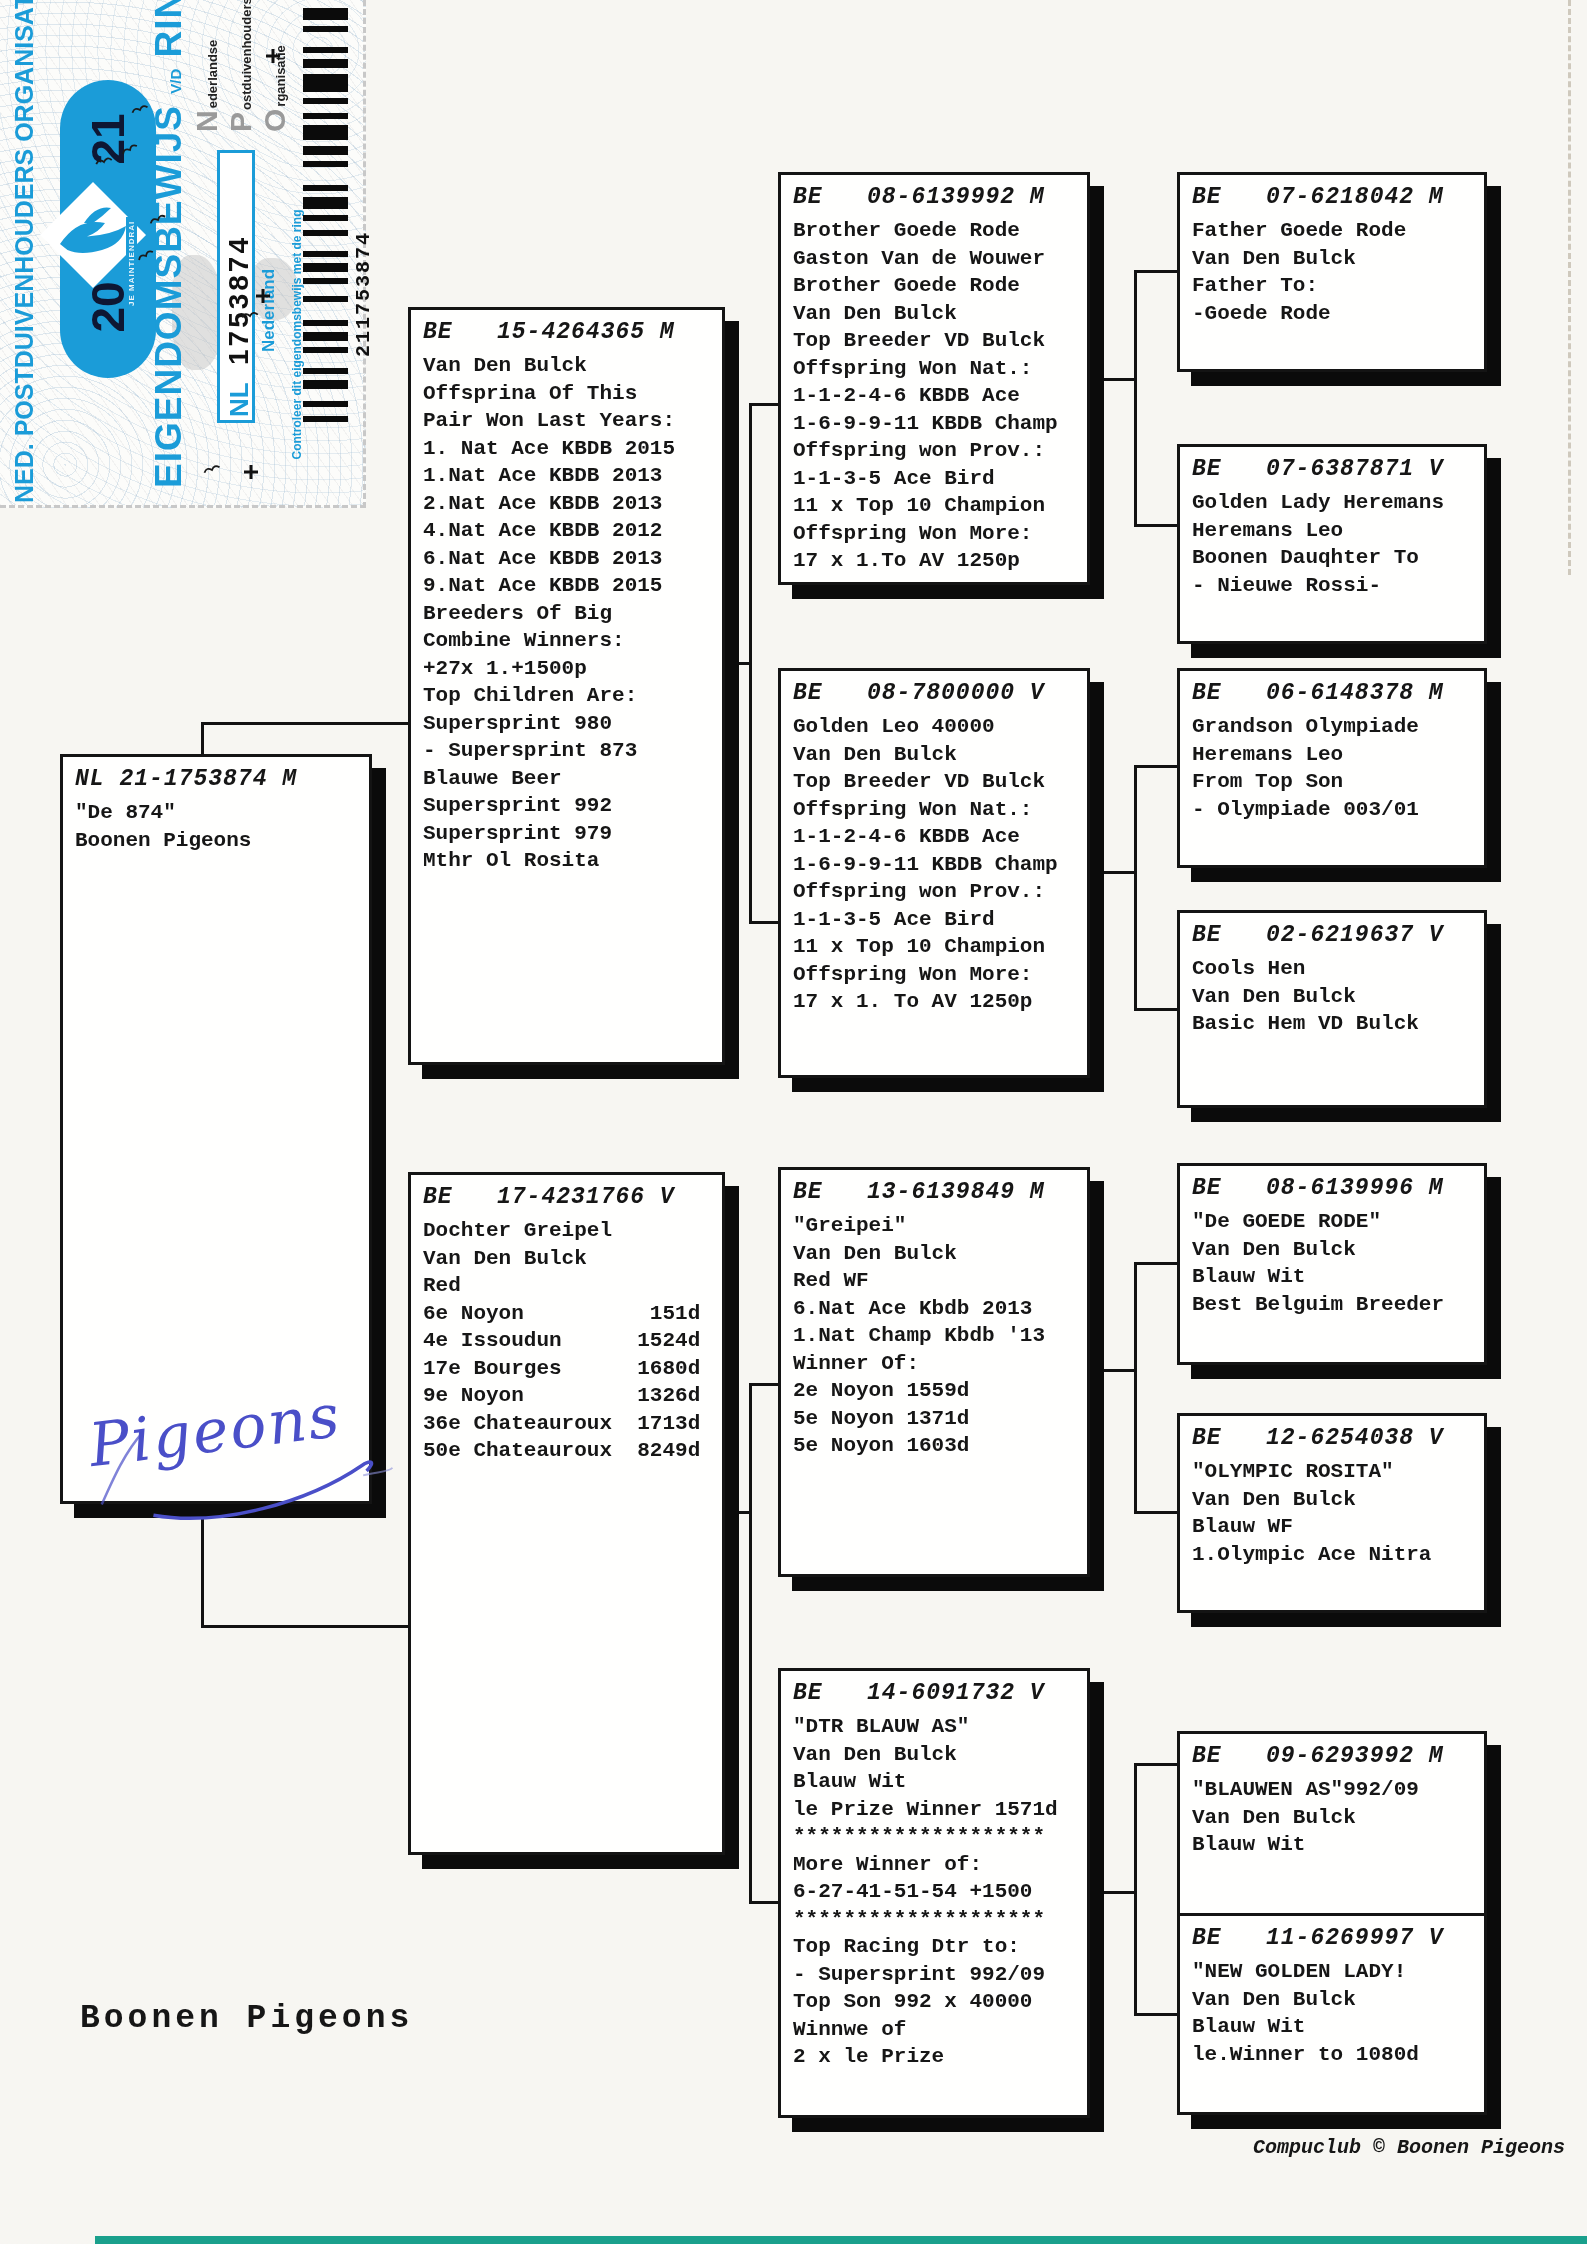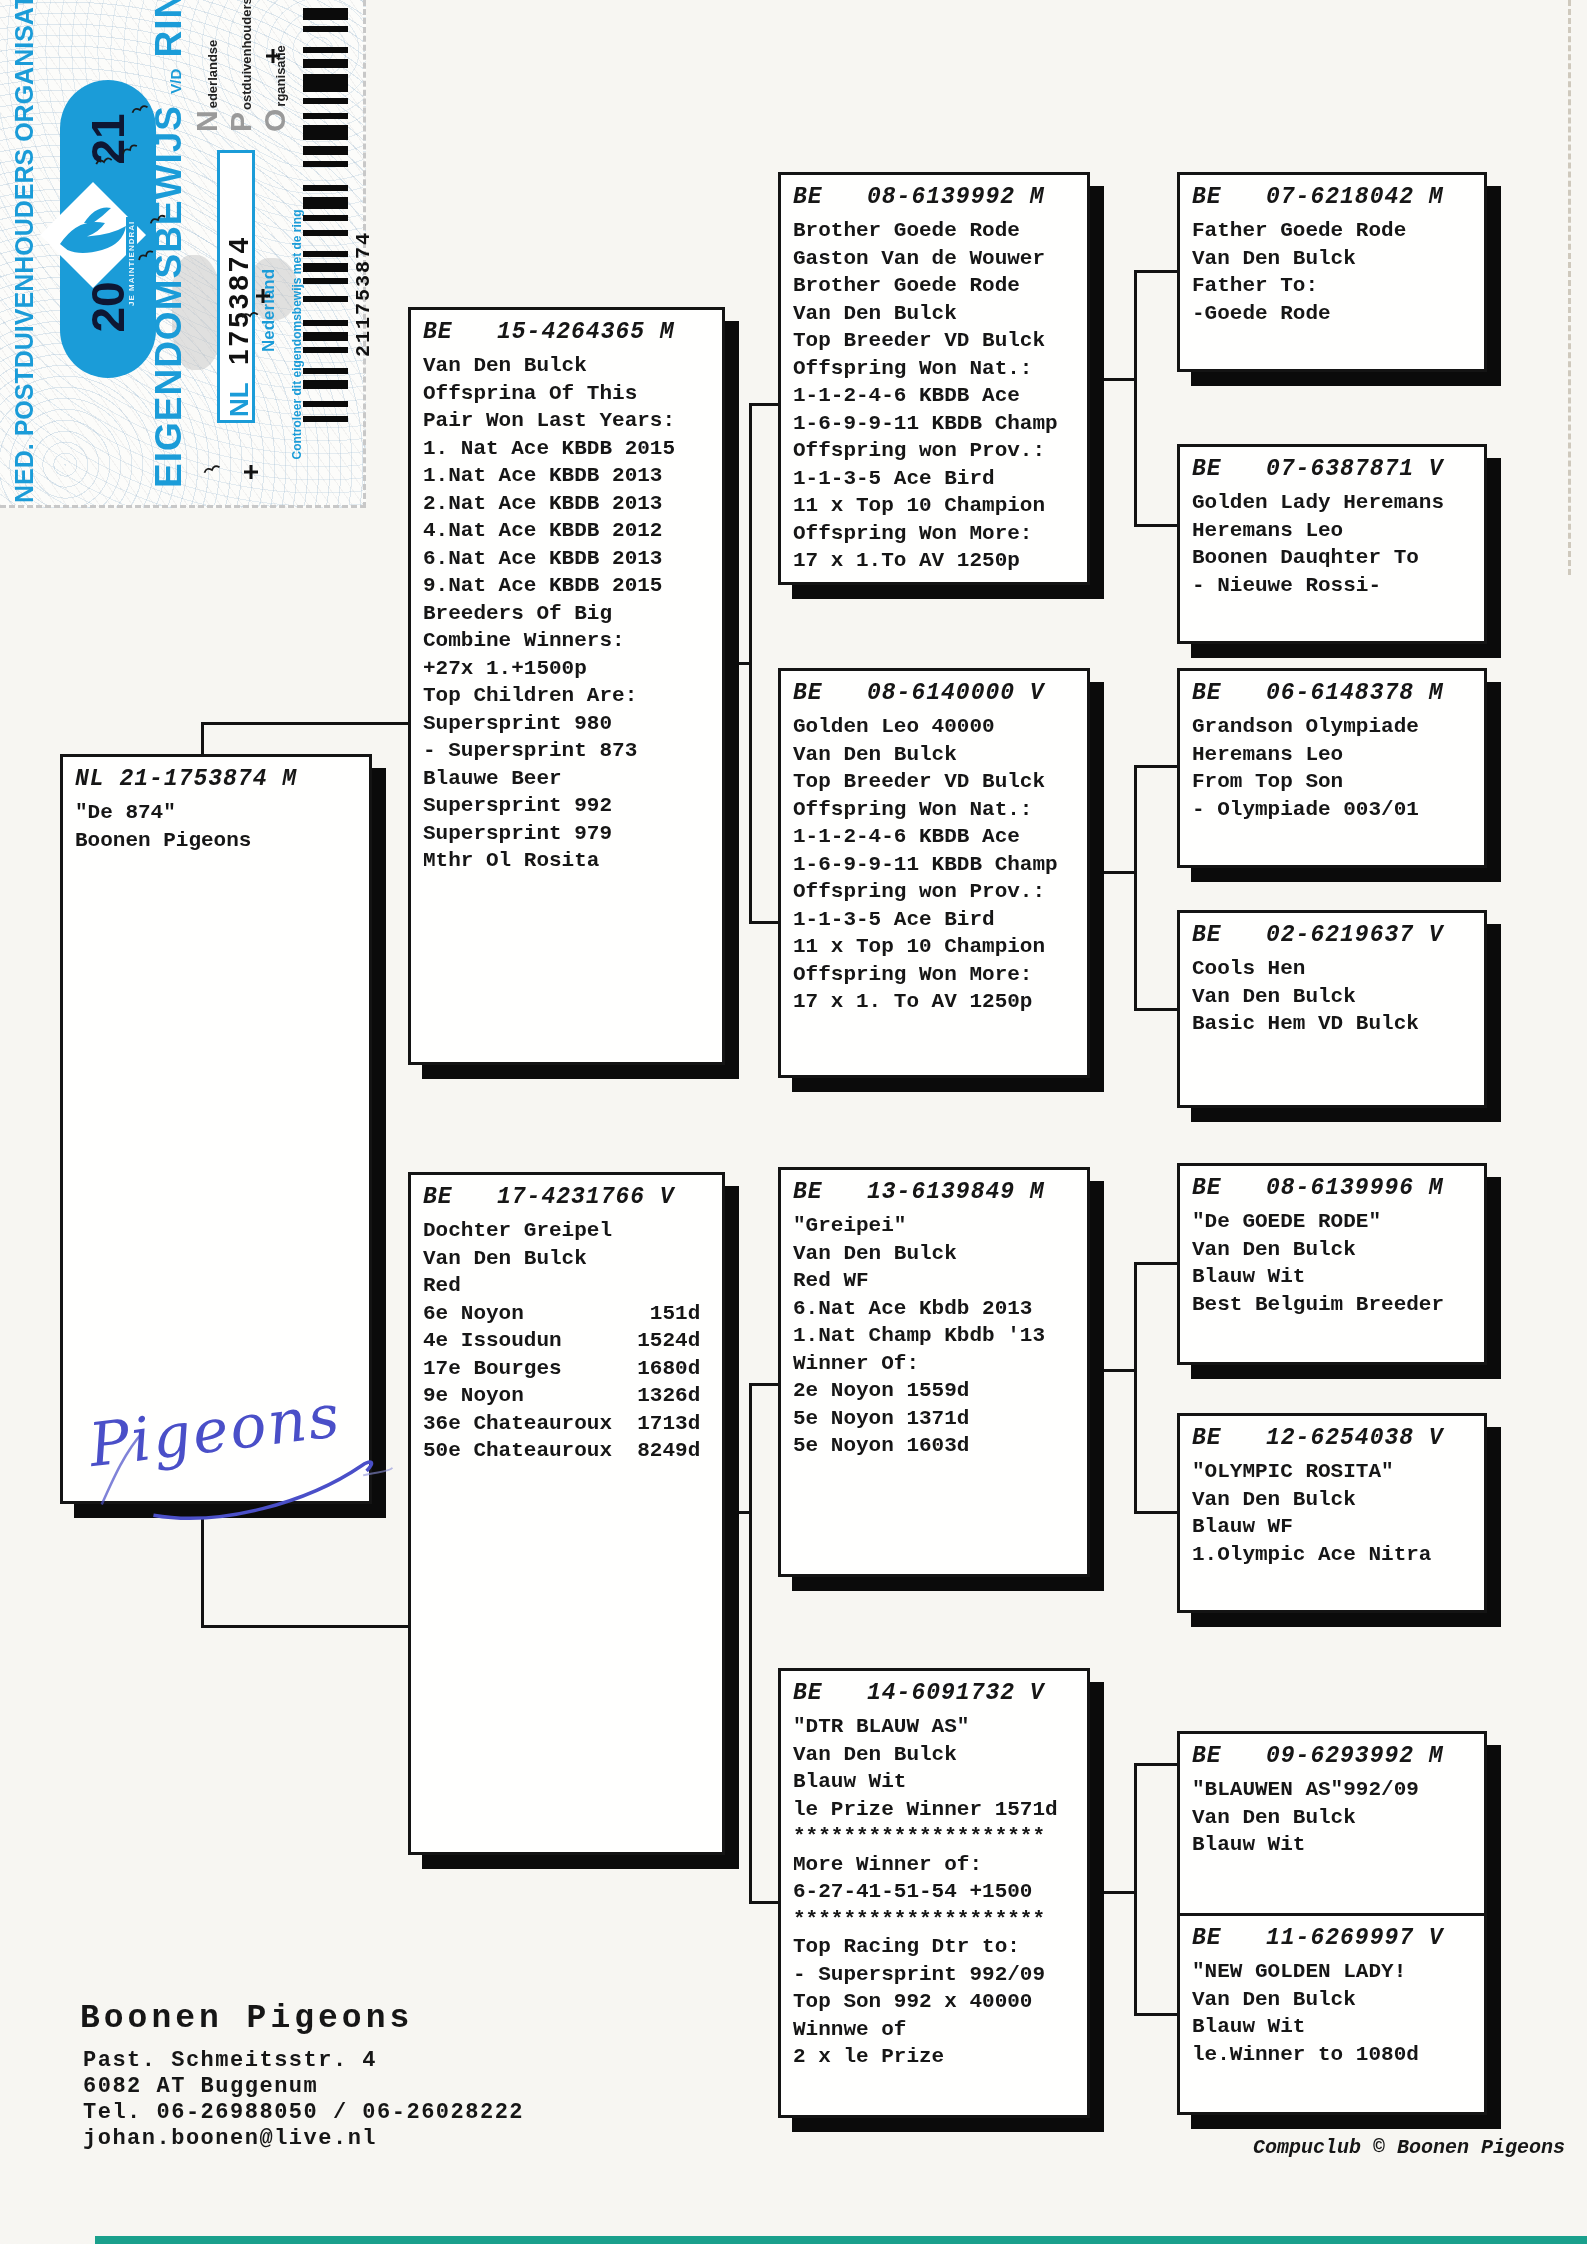--- a/index.html
+++ b/index.html
@@ -274,21 +274,21 @@
 Offspring Won Nat.:
 1-1-2-4-6 KBDB Ace
 1-6-9-9-11 KBDB Champ
 Offspring won Prov.:
 1-1-3-5 Ace Bird
 11 x Top 10 Champion
 Offspring Won More:
 17 x 1.To AV 1250p</div>
   </div>
   <div class="pbox" style="left:778px;top:668px;width:312px;height:410px;">
-    <div class="pbox-id">BE   08-6140000 V</div>
+    <div class="pbox-id">BE   08-7800000 V</div>
     <div class="pbox-lines">Golden Leo 40000
 Van Den Bulck
 Top Breeder VD Bulck
 Offspring Won Nat.:
 1-1-2-4-6 KBDB Ace
 1-6-9-9-11 KBDB Champ
 Offspring won Prov.:
 1-1-3-5 Ace Bird
 11 x Top 10 Champion
 Offspring Won More:
@@ -372,20 +372,16 @@
   </div>
   <div class="pbox" style="left:1177px;top:1913px;width:310px;height:202px;">
     <div class="pbox-id">BE   11-6269997 V</div>
     <div class="pbox-lines">"NEW GOLDEN LADY!
 Van Den Bulck
 Blauw Wit
 le.Winner to 1080d</div>
   </div>
 
   <div class="owner-name">Boonen Pigeons</div>
-  <div class="owner-address">Past. Schmeitsstr. 4
-6082 AT Buggenum
-Tel. 06-26988050 / 06-26028222
-johan.boonen@live.nl</div>
   <div class="credit">Compuclub © Boonen Pigeons</div>
   <div class="bottom-strip"></div>
 
 </div>
 
 </body></html>

